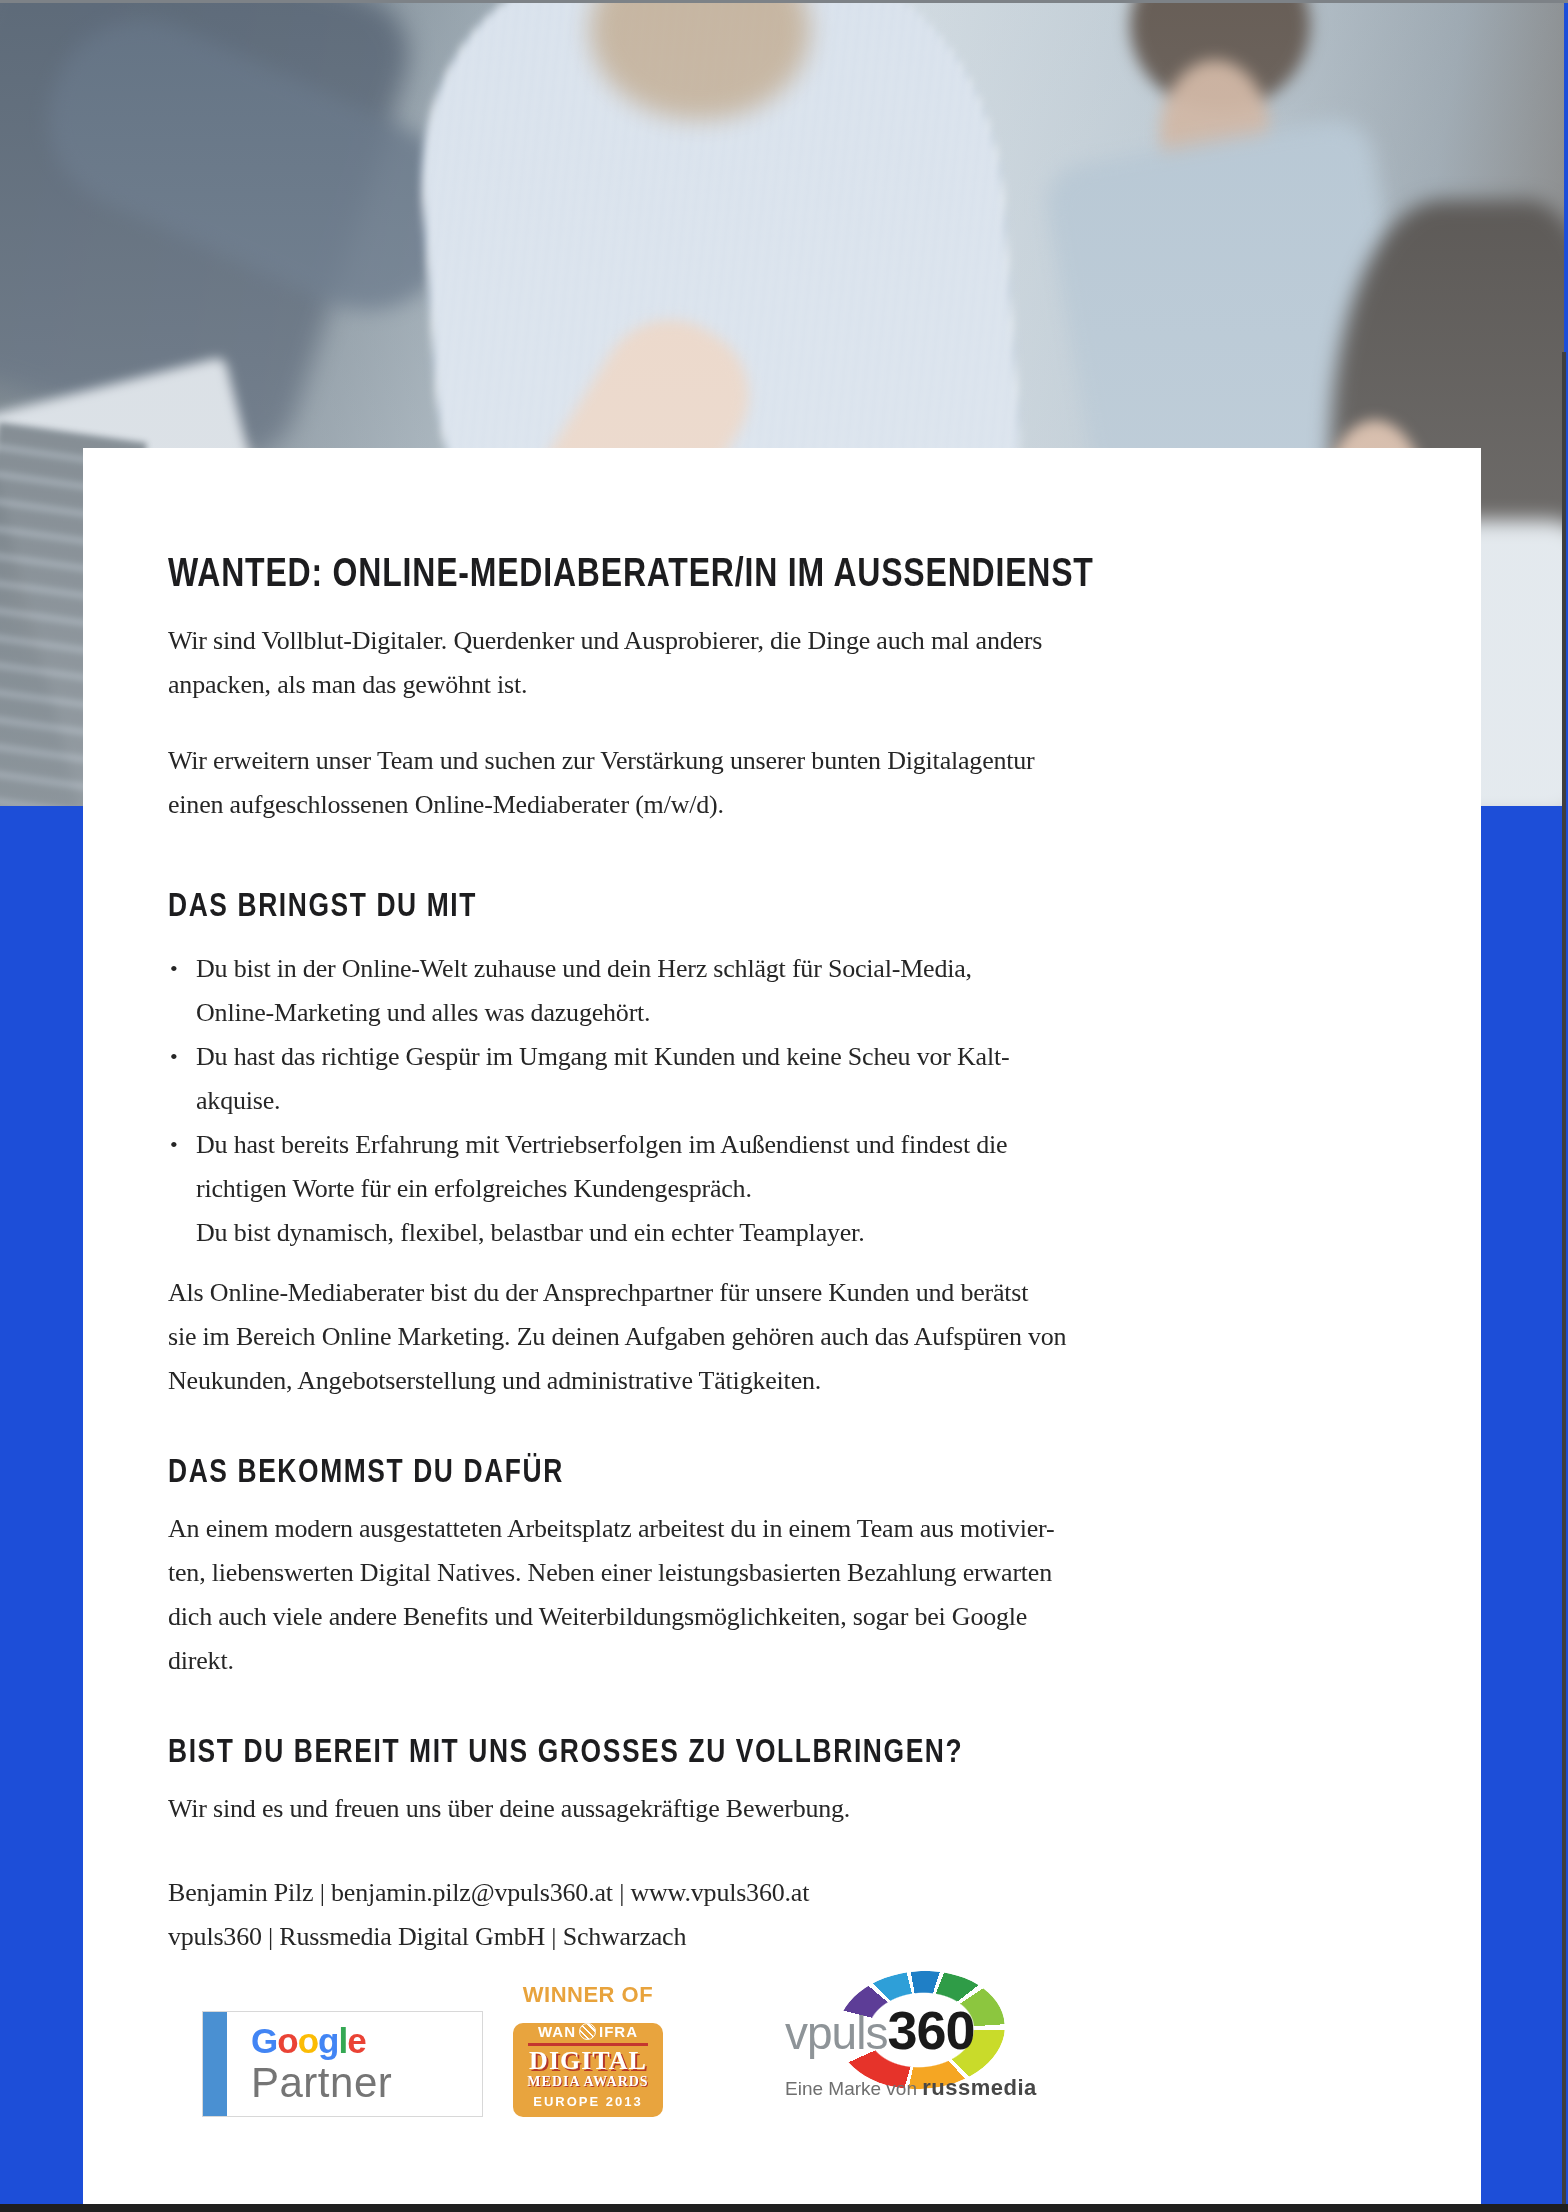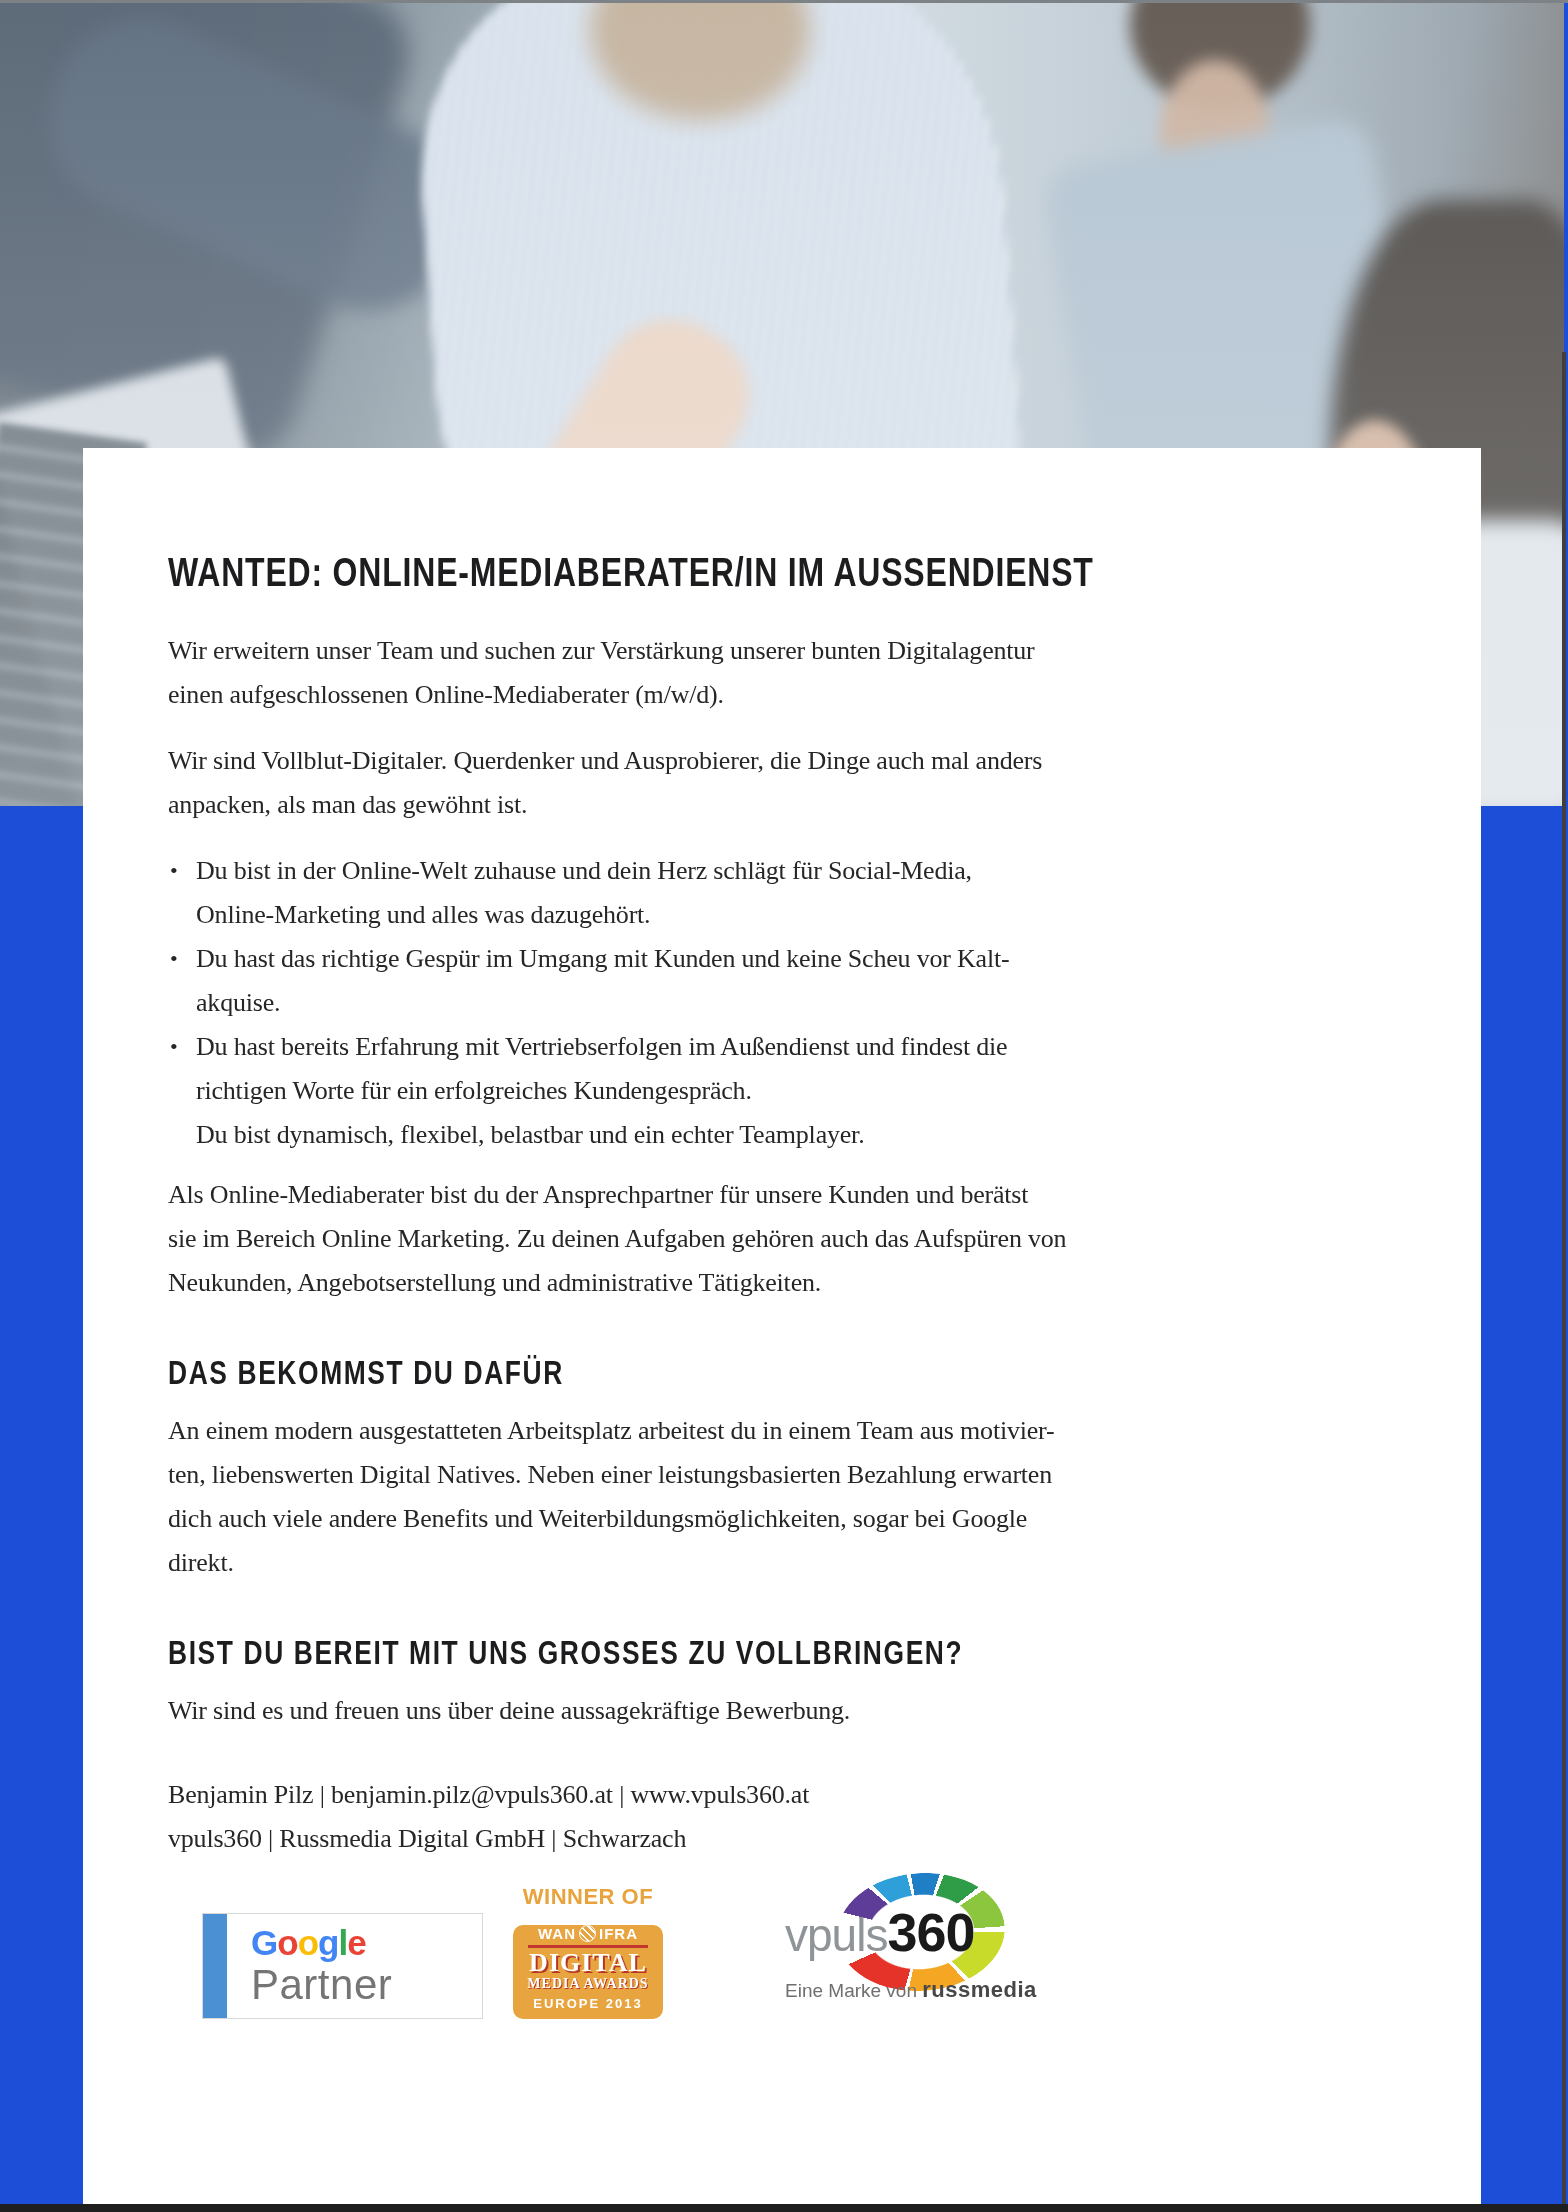--- a/index.html
+++ b/index.html
@@ -113,25 +113,26 @@
     <div class="ph" style="left:1330px;top:200px;width:280px;height:640px;background:#2e2823;filter:blur(10px);border-radius:40% 30% 40% 40%;"></div>
     <div class="ph" style="left:1320px;top:420px;width:110px;height:200px;background:#cfa98f;filter:blur(7px);border-radius:50%;"></div>
     <div class="ph" style="left:1420px;top:520px;width:170px;height:300px;background:#dfe5ea;filter:blur(10px);border-radius:40px;"></div>
     <div class="wash"></div>
   </div>
 
   <div class="card">
 
     <h1><span class="cond">WANTED: ONLINE-MEDIABERATER/IN IM AUSSENDIENST</span></h1>
 
+    <p class="body-txt p1">Wir sind Vollblut-Digitaler. Querdenker und Ausprobierer, die Dinge auch mal anders
+anpacken, als man das gewöhnt ist.</p>
     <p class="body-txt p2">Wir erweitern unser Team und suchen zur Verstärkung unserer bunten Digitalagentur
 einen aufgeschlossenen Online-Mediaberater (m/w/d).</p>
-    <p class="body-txt p1">Wir sind Vollblut-Digitaler. Querdenker und Ausprobierer, die Dinge auch mal anders
-anpacken, als man das gewöhnt ist.</p>
 
+    <h2 class="h-first"><span class="cond">DAS BRINGST DU MIT</span></h2>
     <ul class="bullets">
       <li><span class="dot">•</span><span class="body-txt">Du bist in der Online-Welt zuhause und dein Herz schlägt für Social-Media,
 Online-Marketing und alles was dazugehört.</span></li>
       <li><span class="dot">•</span><span class="body-txt">Du hast das richtige Gespür im Umgang mit Kunden und keine Scheu vor Kalt-
 akquise.</span></li>
       <li><span class="dot">•</span><span class="body-txt">Du hast bereits Erfahrung mit Vertriebserfolgen im Außendienst und findest die
 richtigen Worte für ein erfolgreiches Kundengespräch.
 Du bist dynamisch, flexibel, belastbar und ein echter Teamplayer.</span></li>
     </ul>
 

